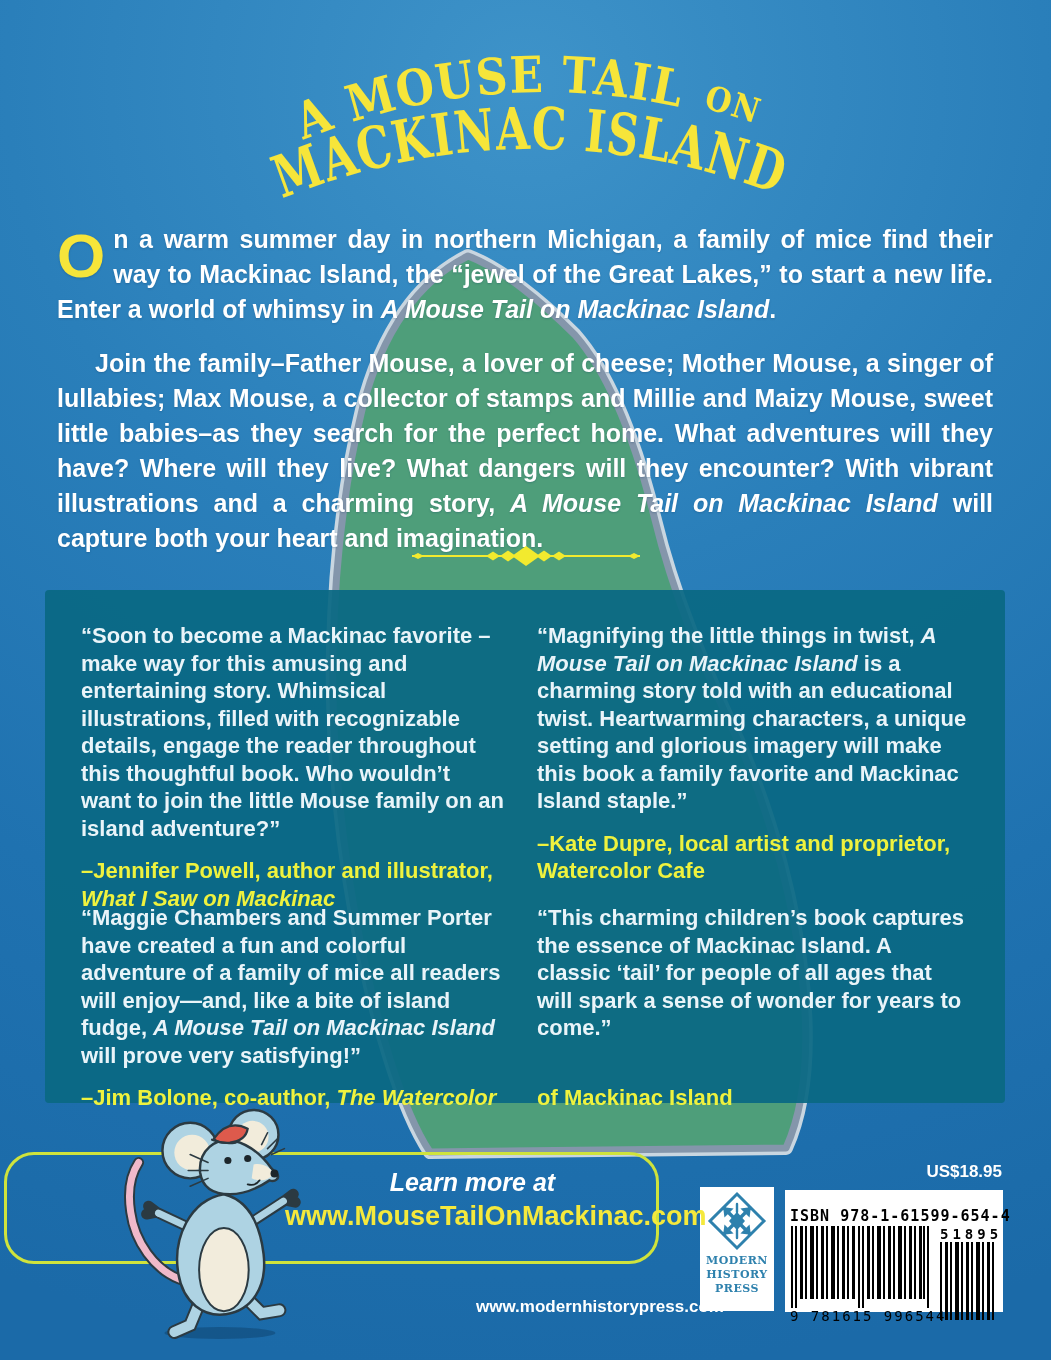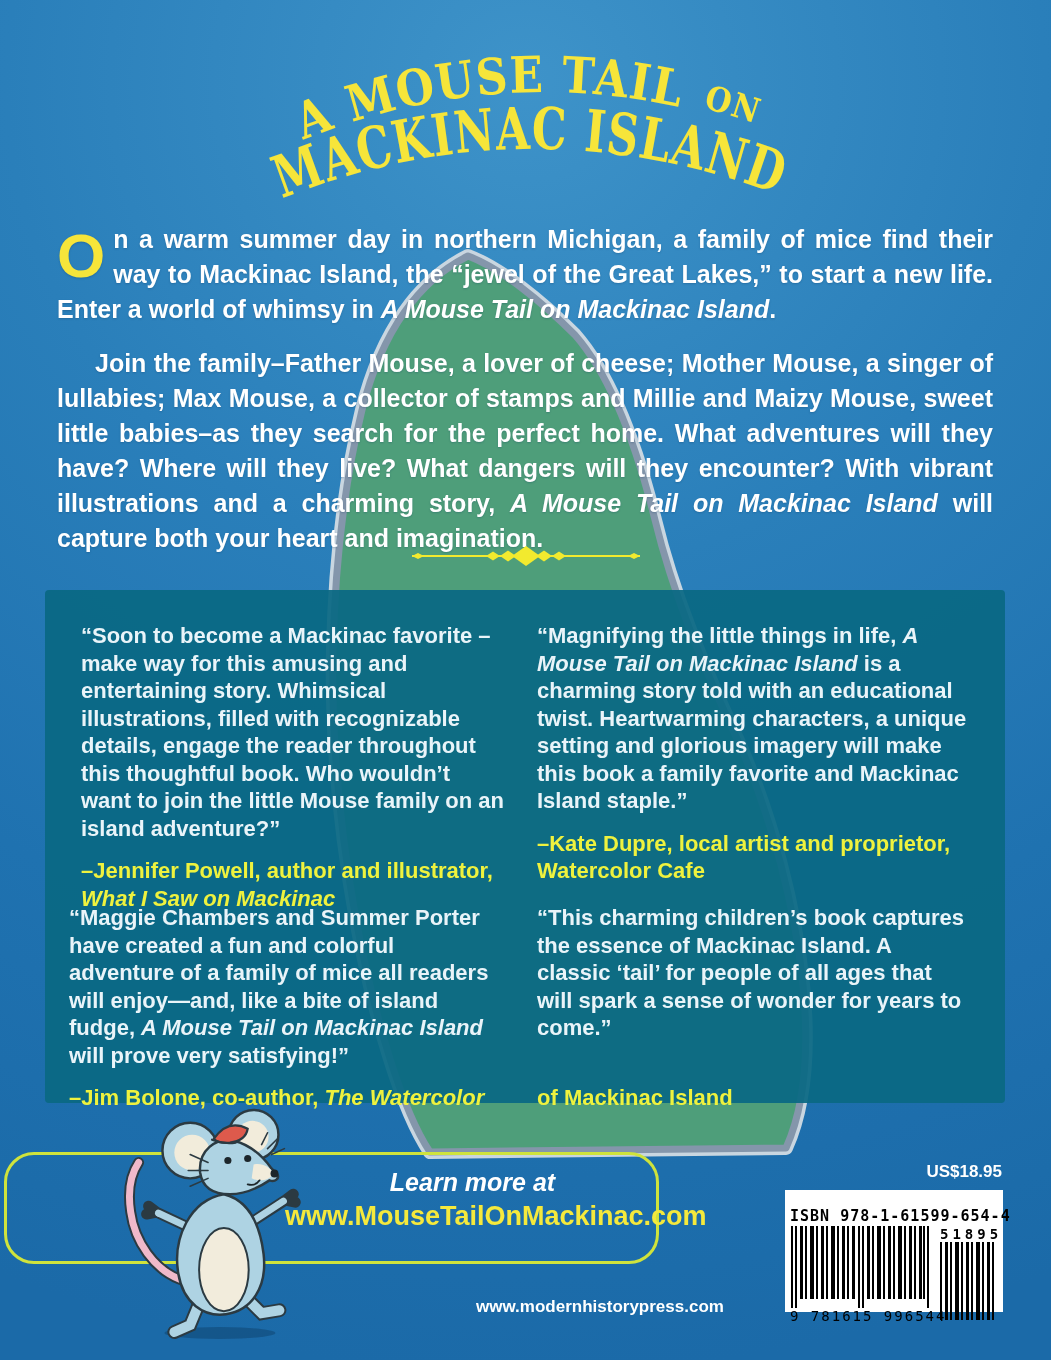--- a/index.html
+++ b/index.html
@@ -29,21 +29,21 @@
   }
   .it{font-style:italic;}
   .divider{position:absolute;z-index:4;left:408px;top:544px;}
   .panel{
     position:absolute;z-index:5;left:45px;top:590px;width:960px;height:513px;
     background:rgba(10,104,131,0.93);border-radius:4px;
   }
   .quote{position:absolute;color:#e9f4f9;font-weight:bold;font-size:22px;line-height:27.5px;}
   .q1{left:36px;top:32px;width:424px;}
   .q2{left:492px;top:32px;width:430px;}
-  .q3{left:24px;top:314px;width:430px;}
+  .q3{left:36px;top:314px;width:430px;}
   .q4{left:492px;top:314px;width:430px;}
   .qattr{margin-top:15px;color:#eff23e;}
   .learn-box{
     position:absolute;z-index:6;left:4px;top:1152px;width:655px;height:112px;
     border:3.5px solid #cfe33c;border-radius:30px;
   }
   .learn-text{position:absolute;z-index:7;left:285px;top:1168px;width:375px;text-align:center;}
   .learn-label{color:#ffffff;font-style:italic;font-size:25px;font-weight:bold;}
   .learn-url{color:#f5e93c;font-size:27px;font-weight:bold;margin-top:4px;}
   .mouse{position:absolute;z-index:8;left:103px;top:1103px;}
@@ -118,21 +118,21 @@
       <polygon points="144,12 151,7.5 158,12 151,16.5"></polygon>
     </g>
   </svg>
 
   <div class="panel">
     <div class="quote q1">
       <div class="qtext"><span>“Soon to become a Mackinac favorite – make way for this amusing and entertaining story. Whimsical illustrations, filled with recognizable details, engage the reader throughout this thoughtful book. Who wouldn’t want to join the little Mouse family on an island adventure?”</span></div>
       <div class="qattr"><span>–Jennifer Powell, author and illustrator,</span><br><span class="it">What I Saw on Mackinac</span></div>
     </div>
     <div class="quote q2">
-      <div class="qtext"><span>“Magnifying the little things in life, </span><span class="it">A Mouse Tail on Mackinac Island</span><span> is a charming story told with an educational twist. Heartwarming characters, a unique setting and glorious imagery will make this book a family favorite and Mackinac Island staple.”</span></div>
+      <div class="qtext"><span>“Magnifying the little things in twist, </span><span class="it">A Mouse Tail on Mackinac Island</span><span> is a charming story told with an educational twist. Heartwarming characters, a unique setting and glorious imagery will make this book a family favorite and Mackinac Island staple.”</span></div>
       <div class="qattr"><span>–Kate Dupre, local artist and proprietor,</span><br><span>Watercolor Cafe</span></div>
     </div>
     <div class="quote q3">
       <div class="qtext"><span>“Maggie Chambers and Summer Porter have created a fun and colorful adventure of a family of mice all readers will enjoy—and, like a bite of island fudge, </span><span class="it">A Mouse Tail on Mackinac Island</span><span> will prove very satisfying!”</span></div>
       <div class="qattr"><span>–Jim Bolone, co-author, </span><span class="it">The Watercolor</span></div>
     </div>
     <div class="quote q4">
       <div class="qtext"><span>“This charming children’s book captures the essence of Mackinac Island. A classic ‘tail’ for people of all ages that will spark a sense of wonder for years to come.”</span></div>
       <div class="qattr"><br><span>of Mackinac Island</span></div>
     </div>
@@ -170,20 +170,36 @@
     <path d="M 148,78 q -4,6 -12,4" fill="none" stroke="#1d262b" stroke-width="1.8" stroke-linecap="round"></path>
     <path d="M 96,60 l -18,-8 M 96,68 l -20,0 M 96,76 l -18,8 M 150,42 l 6,-12 M 156,46 l 10,-10 M 160,52 l 13,-6" fill="none" stroke="#2b3a42" stroke-width="1.6" stroke-linecap="round"></path>
     <path d="M 102,36 Q 116,16 136,26 Q 134,38 118,40 Q 106,41 102,36 Z" fill="#dd5a4c" stroke="#2b3a42" stroke-width="2.2"></path>
     <path d="M 100,37 Q 112,42 124,40" fill="none" stroke="#2b3a42" stroke-width="2.2" stroke-linecap="round"></path>
   </svg>
 
   <div class="pub-url">www.modernhistorypress.com</div>
 
   <div class="price">US$18.95</div>
 
+  <div class="logo-box">
+    <svg width="62" height="62" viewBox="0 0 62 62">
+      <polygon points="31,4 58,31 31,58 4,31" fill="#ffffff" stroke="#2e81ad" stroke-width="3"></polygon>
+      <g stroke="#2e81ad" stroke-width="3.4" stroke-linecap="round" fill="#2e81ad">
+        <path d="M 18,18 L 44,44 M 44,18 L 18,44"></path>
+        <path d="M 18,18 l 8,1 -7,7 z M 44,18 l -8,1 7,7 z M 18,44 l 1,-8 7,7 z M 44,44 l -1,-8 -7,7 z" stroke-width="1.5"></path>
+        <polygon points="31,23 38,31 31,39 24,31" stroke-width="1.5"></polygon>
+        <path d="M 31,14 l 0,8 M 31,40 l 0,8" stroke-width="2.4"></path>
+      </g>
+    </svg>
+    <div class="logo-lines">
+      <div>MODERN</div>
+      <div>HISTORY</div>
+      <div>PRESS</div>
+    </div>
+  </div>
 
   <div class="barcode-box">
     <div class="isbn-line">ISBN 978-1-61599-654-4</div>
     <div class="bars-row">
       <div class="main-code">
         <svg width="142" height="82" viewBox="0 0 140 82">
           <g fill="#000000">
             <rect x="0" y="0" width="2" height="82"></rect>
               <rect x="4" y="0" width="2" height="82"></rect>
             <rect x="9" y="0" width="3" height="73"></rect>

